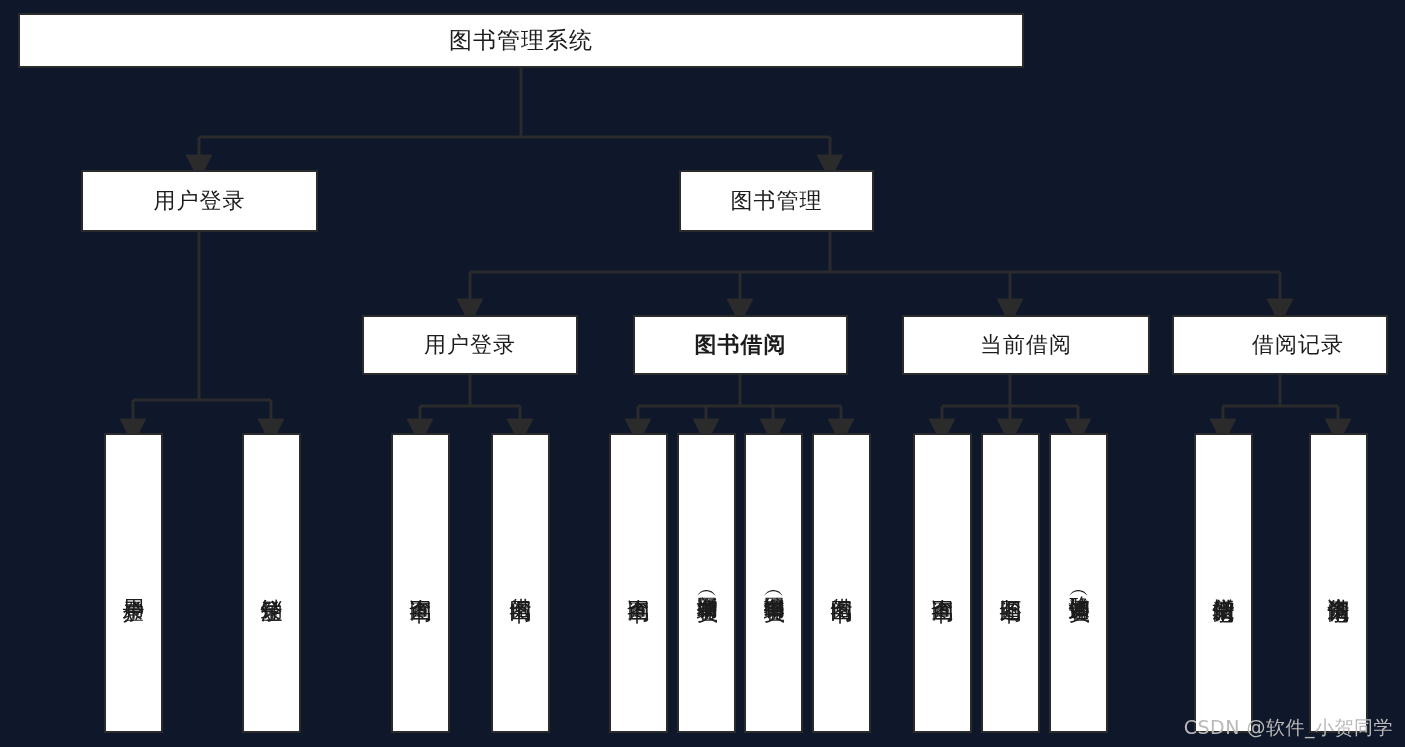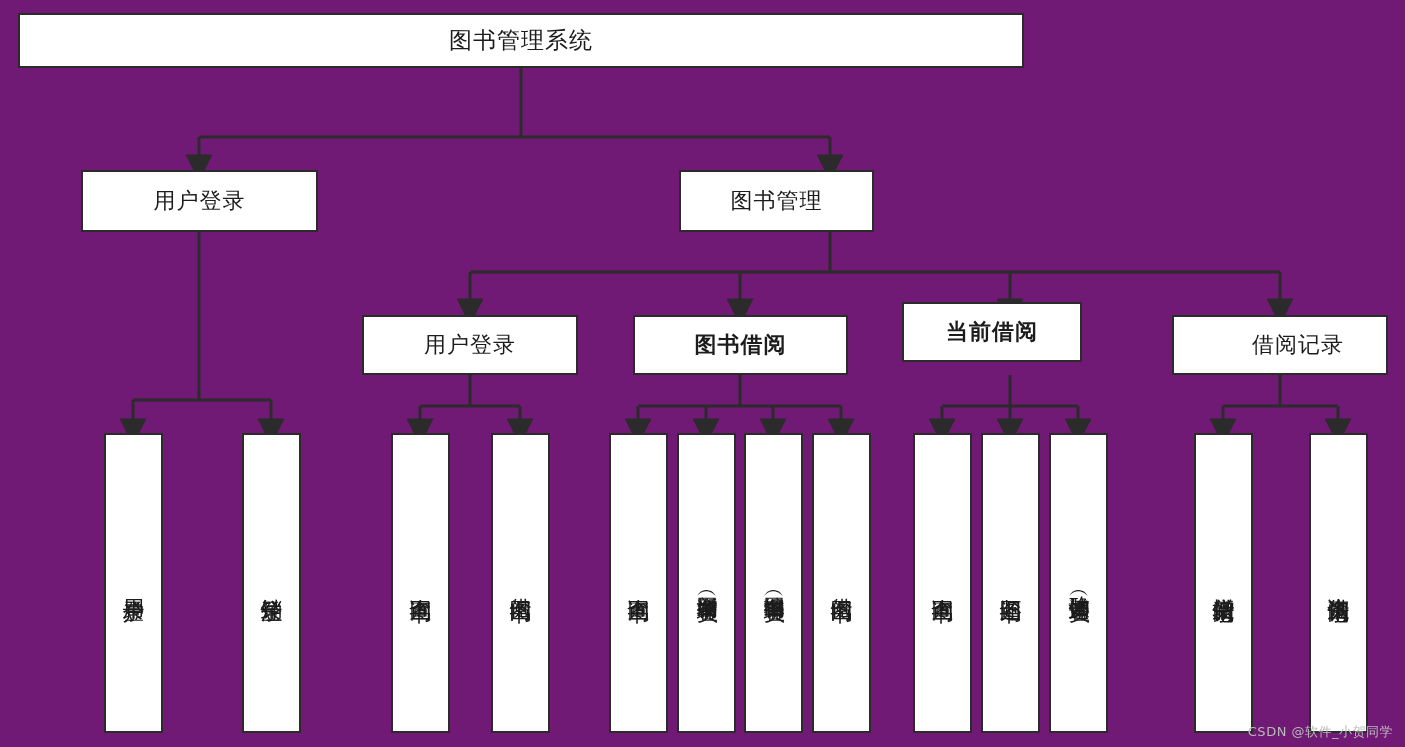--- a/index.html
+++ b/index.html
@@ -7,21 +7,21 @@
     padding: 0;
     background: #ffffff;
   }
   body {
     font-family: "DejaVu Sans", "Liberation Sans", sans-serif;
   }
   #canvas {
     position: relative;
     width: 1405px;
     height: 747px;
-    background: #701a75;
+    background: #0f172a;
     overflow: hidden;
   }
   .node {
     position: absolute;
     box-sizing: border-box;
     border: 2px solid #2b2b2b;
     background: #ffffff;
     display: flex;
     align-items: center;
     justify-content: center;
@@ -52,21 +52,21 @@
     left: 0;
     top: 0;
     width: 1405px;
     height: 747px;
     pointer-events: none;
   }
   .watermark {
     position: absolute;
     right: 12px;
     bottom: 6px;
-    font-size: 13px;
+    font-size: 19px;
     color: #b9b9b9;
     white-space: nowrap;
     letter-spacing: 0.5px;
   }
 </style>
 </head>
 <body>
 
 <div id="canvas">
 
@@ -130,21 +130,21 @@
   <div class="node h" style="left:679px; top:170px; width:195px; height:62px;">
     <span>图书管理</span>
   </div>
 
   <div class="node h" style="left:362px; top:315px; width:216px; height:60px;">
     <span>用户登录</span>
   </div>
   <div class="node h" style="left:633px; top:315px; width:215px; height:60px;font-weight:bold;">
     <span>图书借阅</span>
   </div>
-  <div class="node h" style="left:902px; top:302px; width:180px; height:60px;font-weight:bold;">
+  <div class="node h" style="left:902px; top:315px; width:248px; height:60px;">
     <span>当前借阅</span>
   </div>
   <div class="node h" style="left:1172px; top:315px; width:216px; height:60px;padding-left:36px;">
     <span>借阅记录</span>
   </div>
 
   <div class="node v" style="left:104px; top:433px; width:59px; height:300px;">
     <span>用户登录</span>
   </div>
   <div class="node v" style="left:242px; top:433px; width:59px; height:300px;">

